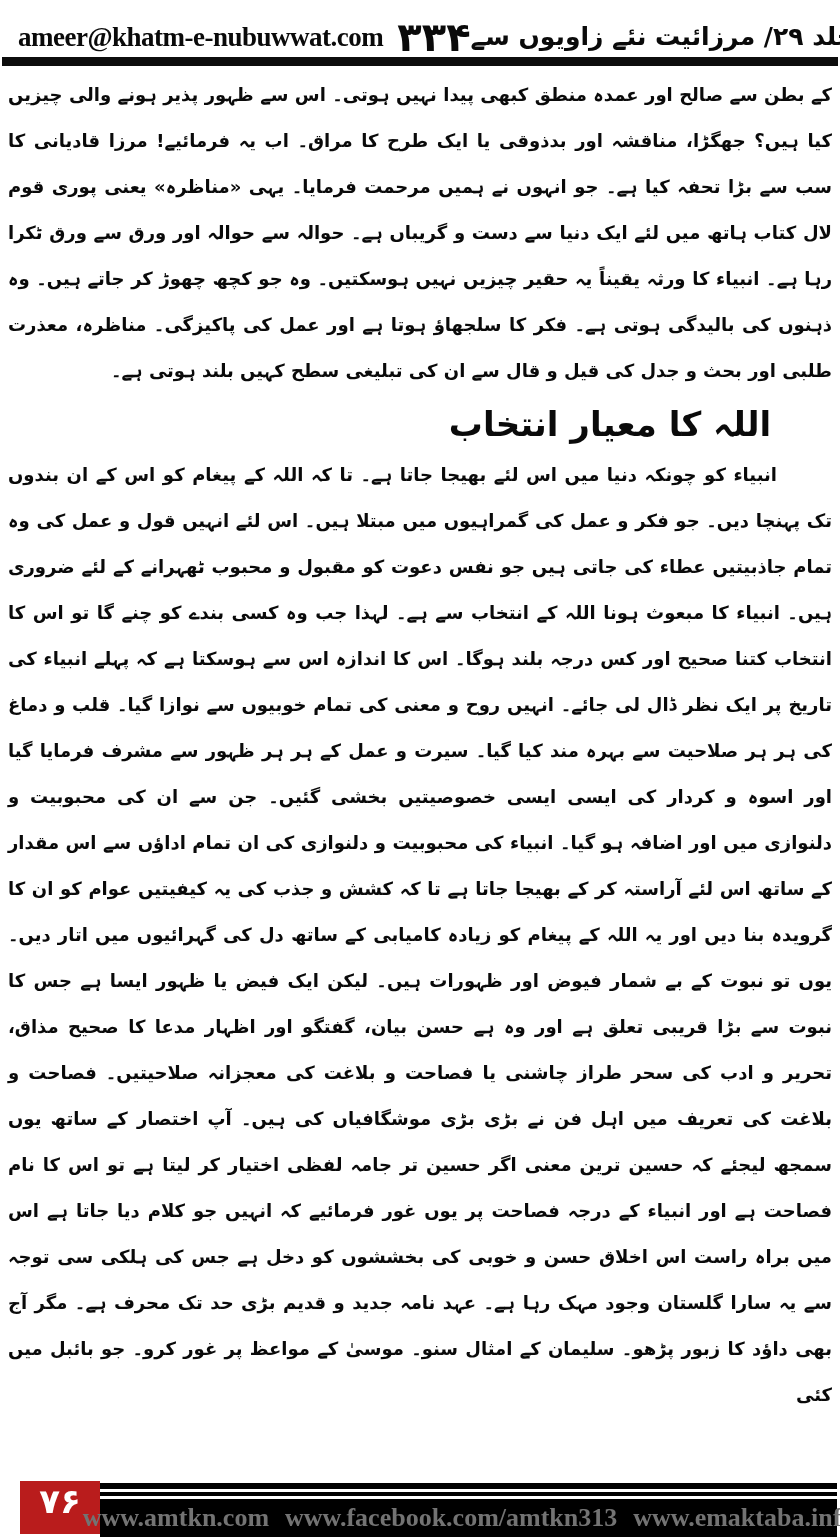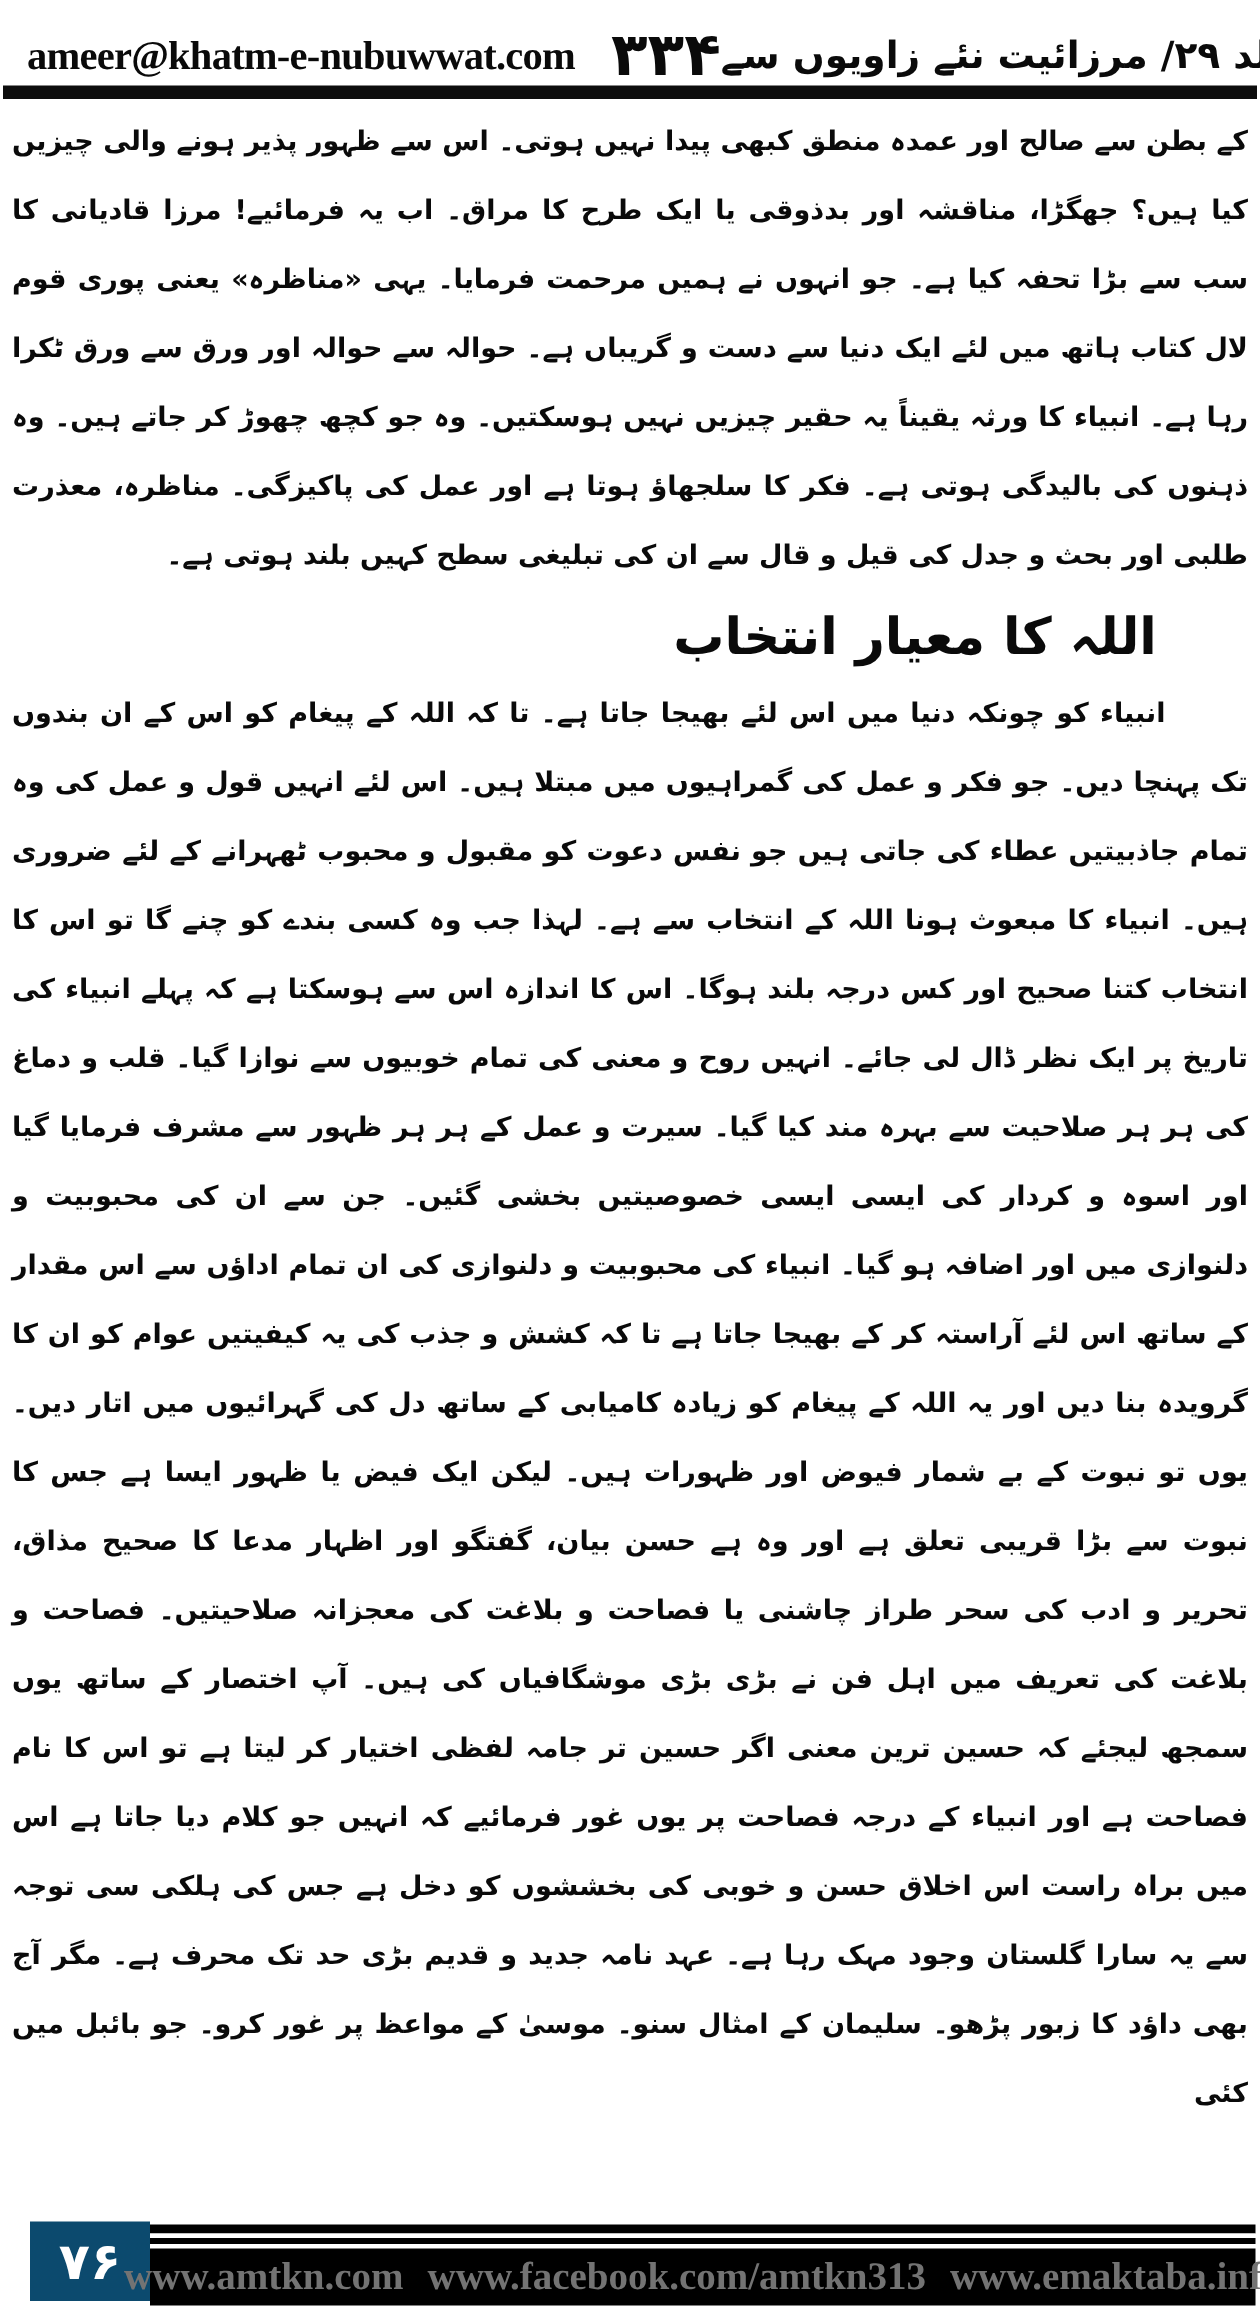--- a/index.html
+++ b/index.html
@@ -12,21 +12,21 @@
   .hdr{
     display:flex;align-items:center;
     padding:24px 14px 0 18px;height:50px;box-sizing:border-box;
   }
   .hdr-email{
     font-family:"Liberation Serif",serif;font-weight:bold;
     font-size:27px;letter-spacing:-0.5px;white-space:nowrap;
   }
   .hdr-num{
     font-weight:bold;font-size:40px;line-height:40px;
-    margin-left:24px;white-space:nowrap;
+    margin-left:14px;white-space:nowrap;
   }
   .hdr-title{
     margin-left:auto;direction:rtl;font-weight:bold;
     font-size:25px;line-height:34px;white-space:nowrap;
   }
   .divider{height:9px;background:#0d0d0d;margin:7px 2px 0 2px;}
   
   .body-text{
     direction:rtl;padding:6px 8px 0 8px;box-sizing:border-box;
     height:1390px;overflow:hidden;
@@ -38,21 +38,21 @@
   .para.indent{text-indent:55px;}
   .sec-heading{
     font-size:34px;font-weight:bold;text-align:center;
     margin:10px 0 8px 0;transform:translateX(190px);
     white-space:nowrap;
   }
   
   .ftr{position:absolute;left:0;right:0;bottom:0;height:64px;background:#fff;}
   .pagenum-box{
     position:absolute;left:20px;bottom:6px;width:80px;height:53px;
-    background:#0c4a6e;color:#fff;display:flex;align-items:center;justify-content:center;
+    background:#b91c1c;color:#fff;display:flex;align-items:flex-start;justify-content:center;
     font-size:34px;font-weight:bold;
   }
   .ftr-right{position:absolute;left:100px;right:3px;bottom:3px;}
   .stripe{background:#000;}
   .stripe.s1{height:6px;}
   .stripe.s2{height:4px;}
   .gap{height:3px;background:#fff;}
   .url-bar{
     height:38px;background:#000;color:#737373;
     display:flex;align-items:center;justify-content:center;gap:16px;

